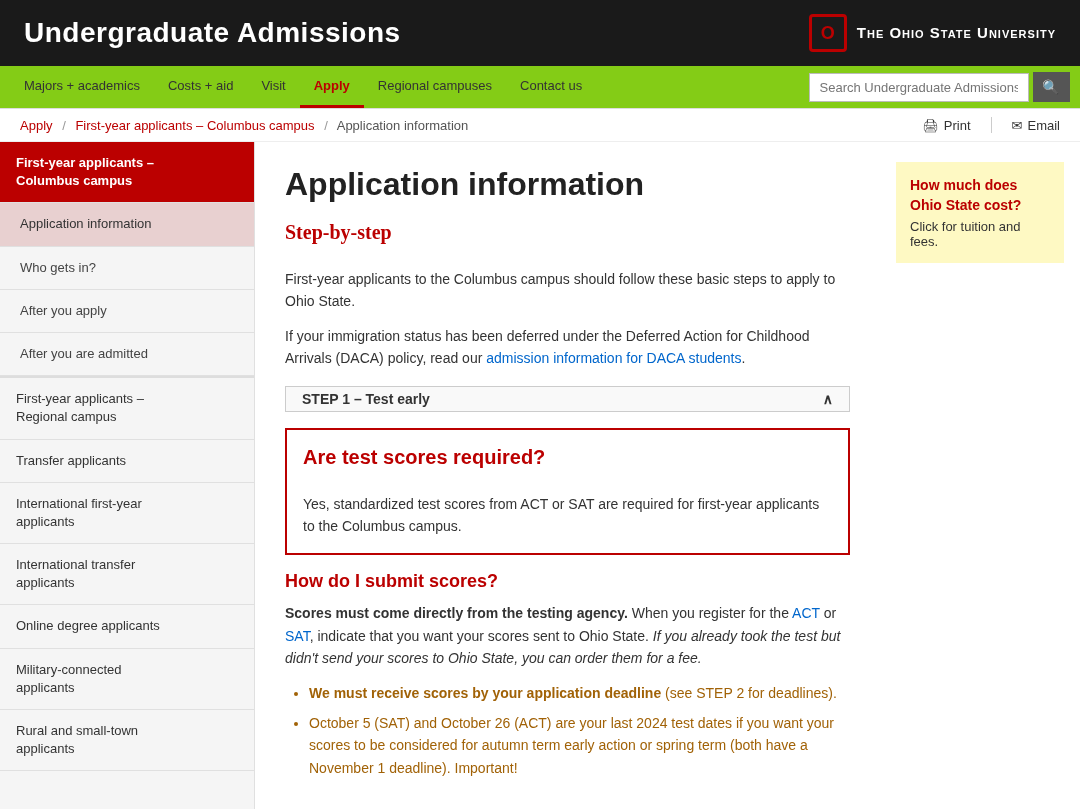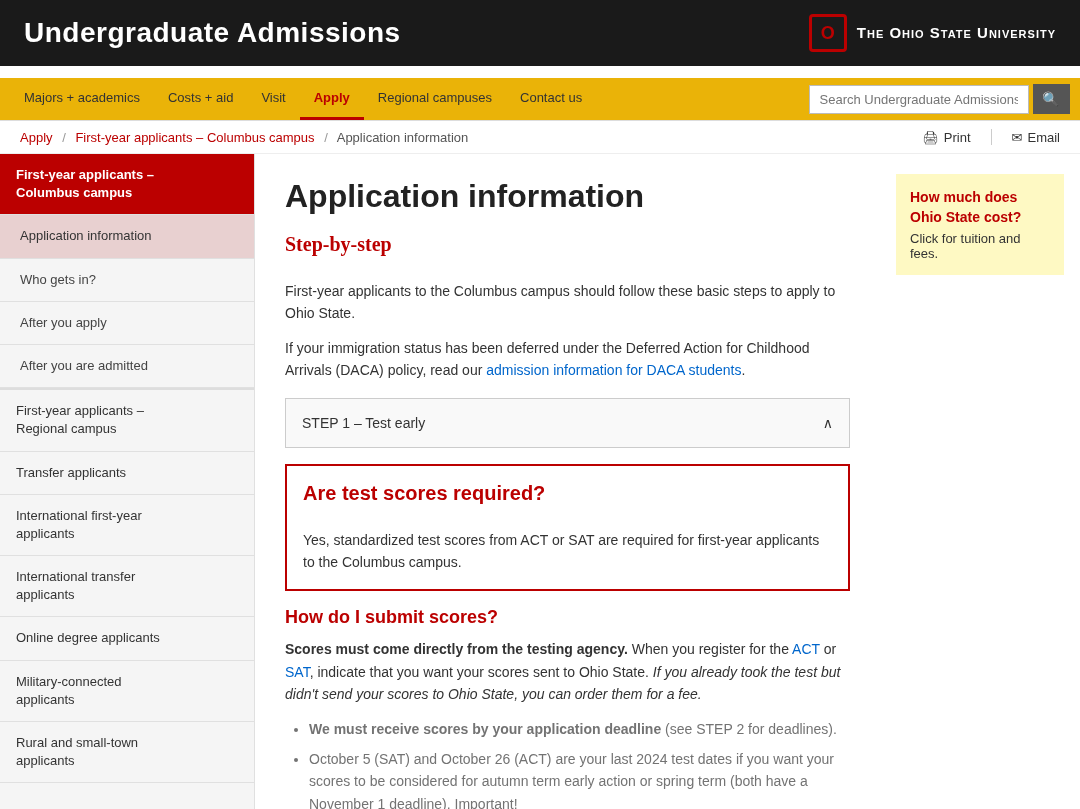--- a/index.html
+++ b/index.html
@@ -43,27 +43,26 @@
       font-size: 15px;
       font-variant: small-caps;
       color: #fff;
       line-height: 1.3;
       font-weight: bold;
       letter-spacing: 1px;
     }
 
     
     .main-nav {
-      background: #eab308;
+      background: #84cc16;
       border-bottom: 1px solid #ddd;
       display: flex;
       align-items: center;
       justify-content: space-between;
       padding: 0 10px;
-      margin-top: 12px;
     }
     .nav-links {
       display: flex;
       align-items: center;
     }
     .nav-item {
       padding: 12px 14px;
       font-size: 13px;
       color: #333;
       cursor: pointer;
@@ -200,27 +199,27 @@
 
     .body-text a {
       color: #0066cc;
       text-decoration: none;
     }
 
     .step-accordion {
       border: 1px solid #ccc;
       margin: 16px 0;
       background: #f9f9f9;
-      padding: 16px 16px;
+      padding: 4px 16px;
       display: flex;
       justify-content: space-between;
       align-items: flex-start;
       cursor: pointer;
       font-size: 14px;
-      font-weight: normal;
+      font-weight: bold;
       color: #333;
     }
 
     .callout-box {
       border: 2px solid #bb0000;
       padding: 16px;
       margin: 16px 0;
       background: #fff;
     }
     .callout-title {
@@ -248,21 +247,21 @@
     .body-italic {
       font-style: italic;
     }
 
     ul.content-list {
       margin: 10px 0 10px 24px;
     }
     ul.content-list li {
       font-size: 14px;
       line-height: 1.6;
-      color: #737373;
+      color: #a16207;
       margin-bottom: 8px;
     }
 
     
     .right-sidebar {
       width: 200px;
       min-width: 200px;
       padding: 20px 16px;
     }
     .cost-box {

